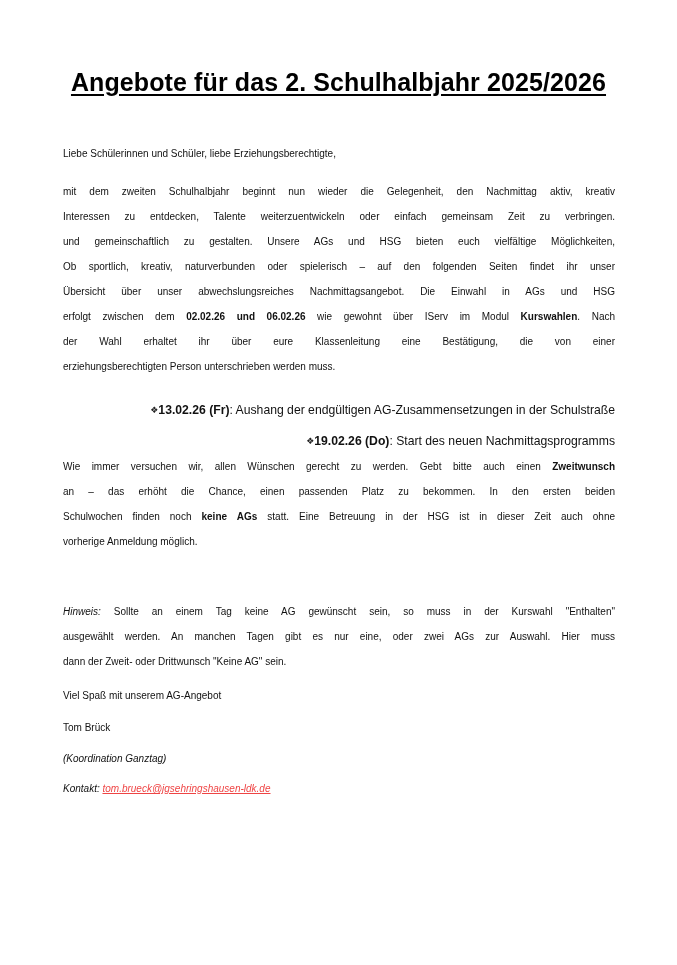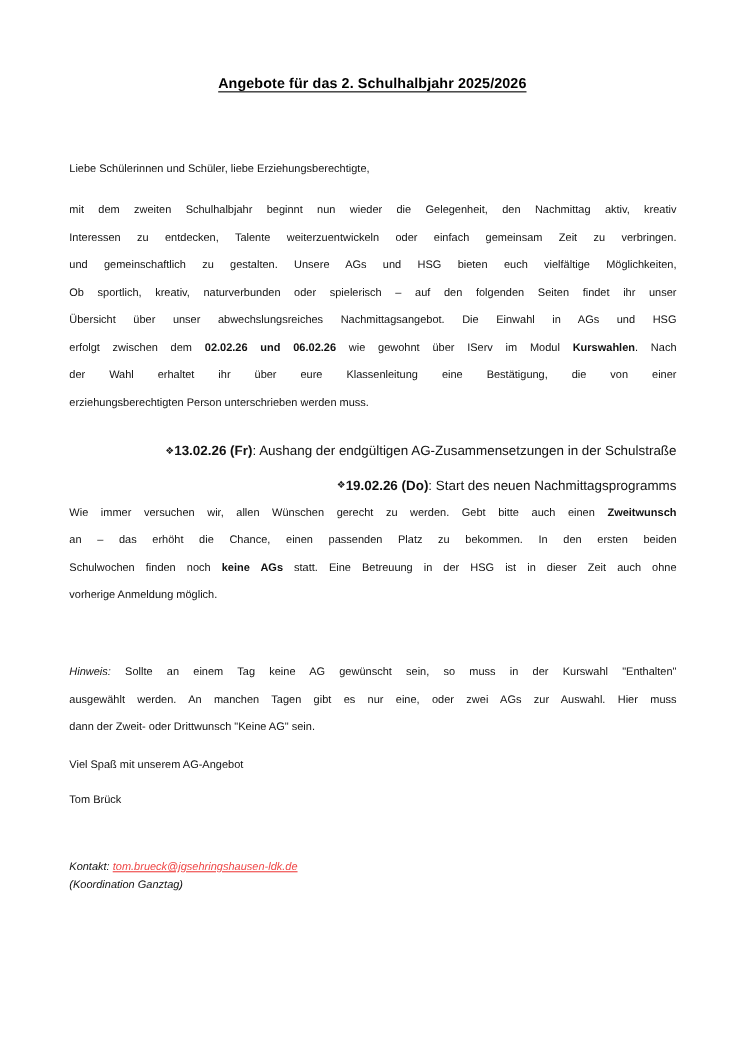--- a/index.html
+++ b/index.html
@@ -22,21 +22,21 @@
       width: 677px;
       height: 965px;
       background: #ffffff;
     }
     .title {
       position: absolute;
       left: 0;
       width: 677px;
       top: 68px;
       text-align: center;
-      font-size: 13px;
+      font-size: 25px;
       font-weight: bold;
       text-decoration: underline;
       text-underline-offset: 3px;
       color: #000000;
       letter-spacing: 0.1px;
     }
     .body-text {
       position: absolute;
       left: 63px;
       width: 552px;
@@ -50,21 +50,21 @@
       white-space: nowrap;
     }
     .jline {
       display: block;
       height: 25px;
       text-align: justify;
       text-align-last: justify;
       white-space: normal;
     }
     b { font-weight: bold; }
-    i { font-style: italic; margin-top: 46px; }
+    i { font-style: italic; }
     .bullet-row {
       position: absolute;
       left: 63px;
       width: 552px;
       font-size: 12.2px;
       line-height: 20px;
       white-space: nowrap;
       text-align: right;
     }
     .bullet {

